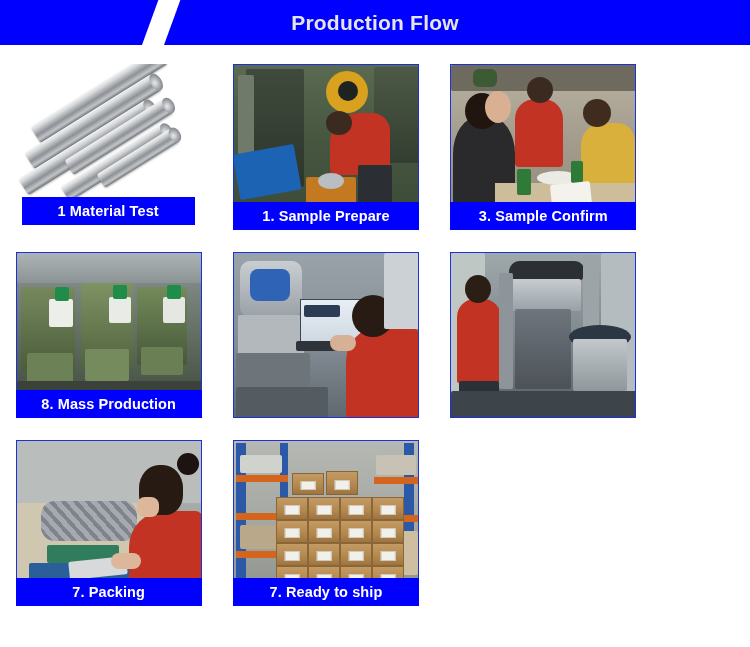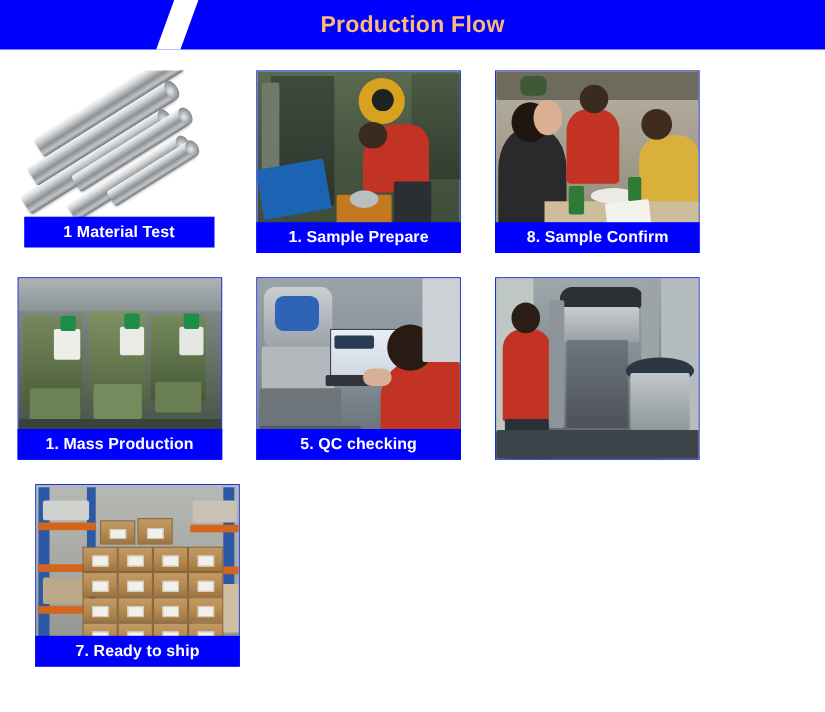--- a/index.html
+++ b/index.html
@@ -30,21 +30,21 @@
     transform: skewX(-20deg);
   }
   .header-title {
     position: absolute;
     left: 0;
     top: 0;
     width: 750px;
     height: 45px;
     line-height: 45px;
     text-align: center;
-    color: #fdba74;
+    color: #e5e5e5;
     font-size: 21px;
     font-weight: bold;
     letter-spacing: 0.2px;
   }
 
   
   .grid {
     position: relative;
     width: 652px;
     padding: 19px 0 0 0;
@@ -226,21 +226,21 @@
 
           <div class="person yellowshirt" style="left:130px; top:58px; width:54px; height:86px; border-radius:22px 18px 4px 4px;"></div>
           <div class="head" style="left:132px; top:34px; width:28px; height:28px; background:#402c1e;"></div>
 
           <div class="table-sfc" style="left:44px; top:118px; width:142px; height:48px;"></div>
           <div class="mach" style="left:86px; top:106px; width:42px; height:14px; border-radius:50%; background:#eceae4;"></div>
           <div class="mach" style="left:66px; top:104px; width:14px; height:26px; background:#2f7a36;"></div>
           <div class="mach" style="left:120px;top:96px;  width:12px; height:22px; background:#2f7a36;"></div>
           <div class="mach" style="left:100px;top:118px; width:40px; height:24px; background:#f4f2ec; transform:rotate(-6deg);"></div>
         </div>
-        <div class="label">8. Sample Confirm</div>
+        <div class="label">3. Sample Confirm</div>
       </div>
     </div>
 
   </div>
 
   <div class="row">
 
     <div class="cell">
       <div class="cell-inner">
         <div class="photo bordered">
@@ -259,21 +259,21 @@
           <div class="mach" style="left:38px; top:34px; width:14px; height:14px; background:#1f8c4a;"></div>
           <div class="mach" style="left:96px; top:32px; width:14px; height:14px; background:#1f8c4a;"></div>
           <div class="mach" style="left:150px;top:32px; width:14px; height:14px; background:#1f8c4a;"></div>
 
           <div class="mach" style="left:10px; top:100px; width:46px; height:34px; background:#6d8156;"></div>
           <div class="mach" style="left:68px; top:96px;  width:44px; height:32px; background:#758a5d;"></div>
           <div class="mach" style="left:124px;top:94px;  width:42px; height:28px; background:#6b7f55;"></div>
 
           <div class="mach" style="left:0; top:128px; width:186px; height:38px; background:#3b4239;"></div>
         </div>
-        <div class="label">1. Mass Production</div>
+        <div class="label">8. Mass Production</div>
       </div>
     </div>
 
     <div class="cell">
       <div class="cell-inner">
         <div class="photo bordered">
           <div class="lay bg-lab5"></div>
 
           <div class="mach" style="left:6px; top:8px;  width:62px; height:56px; border-radius:10px; background:linear-gradient(180deg,#c9ced2,#9aa1a7);"></div>
           <div class="mach" style="left:16px;top:16px; width:40px; height:32px; border-radius:8px; background:#2f63b5;"></div>
@@ -284,21 +284,20 @@
           <div class="screen" style="left:66px; top:46px; width:64px; height:44px;"></div>
           <div class="mach" style="left:70px; top:52px; width:36px; height:12px; background:#2b3d55;"></div>
           <div class="mach" style="left:62px; top:88px; width:72px; height:10px; background:#2e343a;"></div>
 
           <div class="person redshirt" style="left:112px; top:74px; width:74px; height:92px; border-radius:34px 10px 0 0;"></div>
           <div class="head" style="left:118px; top:42px; width:42px; height:42px; background:#271b13;"></div>
           <div class="mach" style="left:96px;  top:82px; width:26px; height:16px; border-radius:8px; background:#d7b196;"></div>
 
           <div class="mach" style="left:150px; top:0; width:36px; height:76px; background:#cbd1d4;"></div>
         </div>
-        <div class="label">5. QC checking</div>
       </div>
     </div>
 
     <div class="cell">
       <div class="cell-inner">
         <div class="photo bordered">
           <div class="lay bg-lab6"></div>
 
           <div class="mach" style="left:0;   top:0; width:34px; height:166px; background:#bfc7c4;"></div>
           <div class="mach" style="left:150px;top:0; width:36px; height:166px; background:#b5bcc0;"></div>
@@ -319,20 +318,44 @@
 
           <div class="mach" style="left:0;   top:138px; width:186px; height:28px; background:#3d444a;"></div>
         </div>
       </div>
     </div>
 
   </div>
 
   <div class="row">
 
+    <div class="cell">
+      <div class="cell-inner">
+        <div class="photo bordered">
+          <div class="lay bg-pack7"></div>
+
+          <div class="mach" style="left:0; top:0; width:186px; height:62px; background:#b9bdbb;"></div>
+
+          <div class="table-sfc" style="left:0; top:62px; width:150px; height:104px; background:#cfc7b0;"></div>
+
+          <div class="mach" style="left:24px; top:60px; width:96px; height:40px; border-radius:14px; background:repeating-linear-gradient(48deg,#a6aab0 0 5px,#7e848b 5px 9px);"></div>
+
+          <div class="mach" style="left:30px; top:104px; width:72px; height:18px; background:#2f7d5c;"></div>
+          <div class="mach" style="left:12px; top:122px; width:104px; height:30px; background:#2a5f99;"></div>
+          <div class="mach" style="left:52px; top:118px; width:58px; height:18px; background:#d7d9da; transform:rotate(-6deg);"></div>
+
+          <div class="person redshirt" style="left:112px; top:70px; width:74px; height:96px; border-radius:36px 8px 0 0;"></div>
+          <div class="head" style="left:122px; top:24px; width:44px; height:50px; background:#271a12; border-radius:46% 46% 40% 40%;"></div>
+          <div class="mach" style="left:160px; top:12px; width:22px; height:22px; border-radius:50%; background:#1d1310;"></div>
+          <div class="mach" style="left:120px; top:56px; width:22px; height:20px; border-radius:8px; background:#dcb79a;"></div>
+          <div class="mach" style="left:94px;  top:112px; width:30px; height:16px; border-radius:8px; background:#dcb79a;"></div>
+        </div>
+        <div class="label">7. Packing</div>
+      </div>
+    </div>
 
     <div class="cell">
       <div class="cell-inner">
         <div class="photo bordered">
           <div class="lay bg-wh8"></div>
 
           <div class="rack" style="left:2px;  top:2px;  width:10px; height:140px;"></div>
           <div class="rack" style="left:46px; top:2px;  width:8px;  height:120px;"></div>
           <div class="rackbeam" style="left:2px; top:34px;  width:52px; height:7px;"></div>
           <div class="rackbeam" style="left:2px; top:72px;  width:52px; height:7px;"></div>

